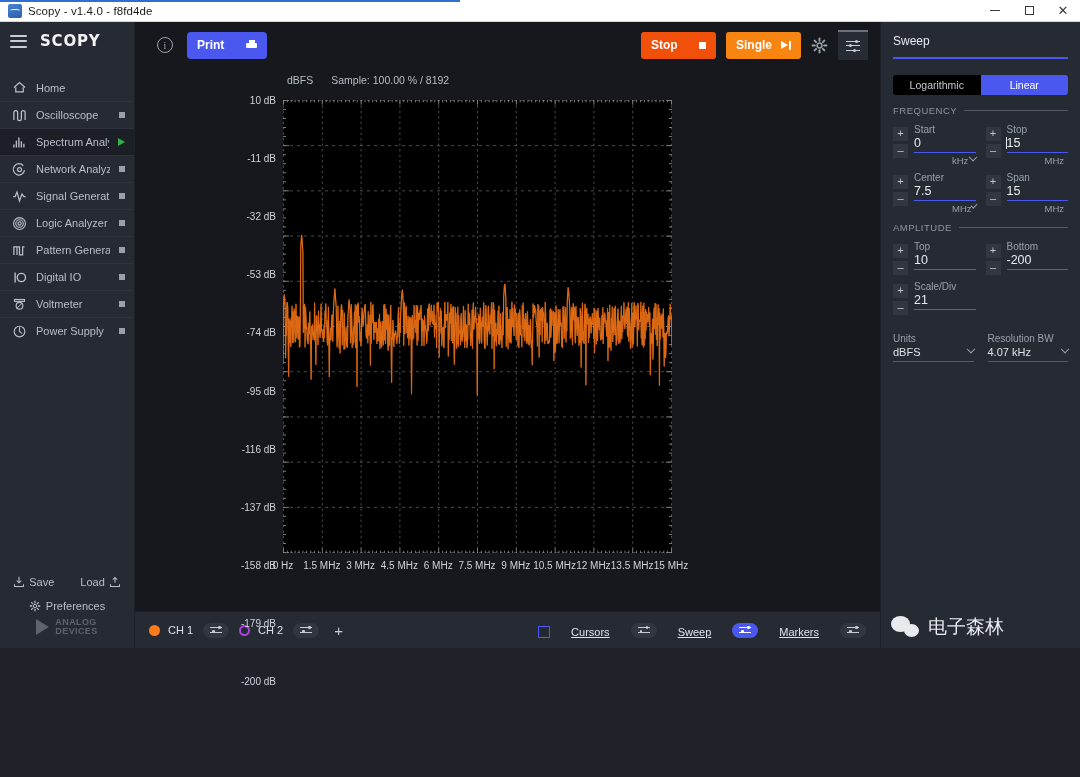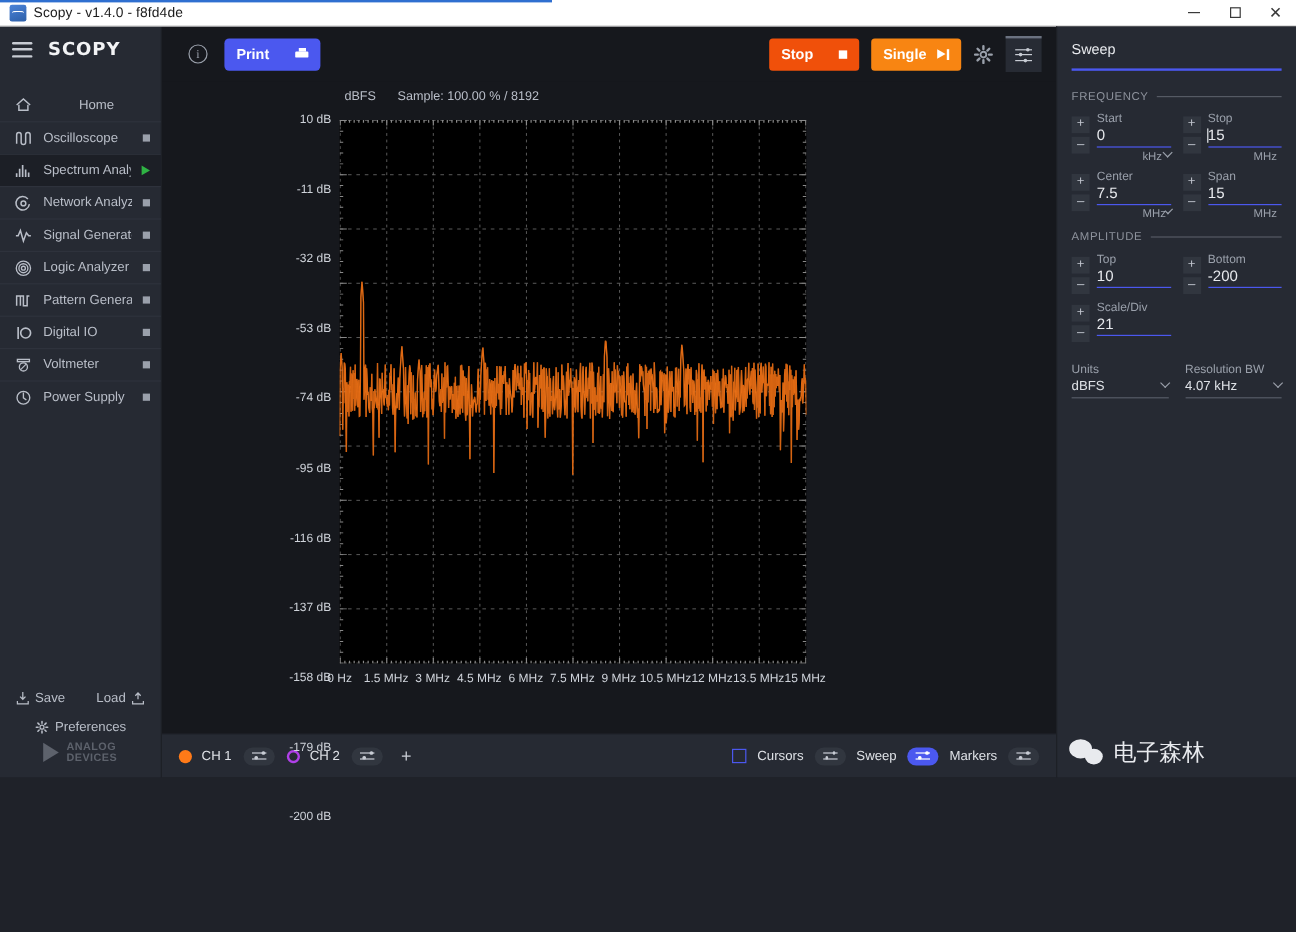--- a/index.html
+++ b/index.html
@@ -53,21 +53,21 @@
   #brand {
     font-size: 15px; font-weight: bold; color: #f2f3f5; letter-spacing: .8px;
     font-family: "DejaVu Sans", sans-serif;
   }
   #sidebar-list { padding-top: 14px; }
   .side-item {
     height: 27px; display: flex; align-items: center; gap: 9px;
     padding: 0 9px 0 12px; font-size: 11px; color: #b9bec8;
     border-top: 1px solid #2e323c; position: relative;
   }
-  .side-item:first-child { border-top: none; text-align: center; }
+  .side-item:first-child { border-top: none; }
   .side-item.active { background: #1c1f26; }
   .side-item .ico { width: 15px; height: 15px; flex: none; color: #b9bec8; display:flex; align-items:center; justify-content:center;}
   .side-item .lbl { flex: 1; white-space: nowrap; overflow: hidden; }
   .sq { width: 6px; height: 6px; background: #9aa0ab; flex: none; }
   .tri {
     width: 0; height: 0; border-left: 7px solid #2fb344;
     border-top: 4.5px solid transparent; border-bottom: 4.5px solid transparent; flex: none;
   }
   #sidebar-foot { margin-top: auto; padding-bottom: 8px; font-size: 11px; color: #b9bec8; }
   #sf-row1 { display: flex; justify-content: center; gap: 26px; padding: 6px 0; }
@@ -166,21 +166,21 @@
   }
   .pill.on { background: #4b58ef; }
   .pill-glyph { width: 12px; height: 8px; position: relative; }
   .pill-glyph i { position: absolute; left: 0; width: 12px; height: 1.2px; background: #c8ccd4; }
   .pill-glyph i:nth-child(1) { top: 1px; }
   .pill-glyph i:nth-child(2) { top: 5.5px; }
   .pill-glyph u { position: absolute; width: 2.6px; height: 2.6px; border-radius: 50%; background: #c8ccd4; top: 0px; left: 8px; }
   .pill-glyph u.b { top: 4.4px; left: 2px; }
   .pill.on .pill-glyph i, .pill.on .pill-glyph u { background: #fff; }
   .plus-btn { font-size: 15px; color: #c8ccd4; padding: 0 5px; }
-  #chan-right { margin-left: auto; display: flex; align-items: center; gap: 9px; }
+  #chan-right { margin-left: auto; display: flex; align-items: flex-end; gap: 21px; text-decoration: underline; }
   .cb-check { width: 12px; height: 12px; border: 1.6px solid #4b58ef; background: transparent; }
 
   
   #rpanel {
     width: 200px; background: #262a33; flex: none; padding: 12px 12px 0 12px;
     font-size: 11px; color: #c3c7d0; position: relative; border-left: 1px solid #1d2026;
   }
   #sweep-title { font-size: 12px; color: #e8eaee; padding-bottom: 9px; }
   #sweep-rule { height: 1.6px; background: #4b58ef; margin-bottom: 16px; }
   #scale-toggle { display: flex; height: 20px; border-radius: 3px; overflow: hidden; margin-bottom: 10px; }
@@ -863,20 +863,24 @@
             </span>
         </div>
       </div>
     </div>
   </div>
 
   <div id="rpanel">
     <div id="sweep-title">Sweep</div>
     <div id="sweep-rule"></div>
 
+    <div id="scale-toggle">
+      <div class="st-opt off">Logarithmic</div>
+      <div class="st-opt on">Linear</div>
+    </div>
 
     <div class="sec-head">
       <span>FREQUENCY</span>
         <i></i>
     </div>
 
     <div class="field-row">
       <div class="field">
         <div class="spin">
           <div>+</div>

